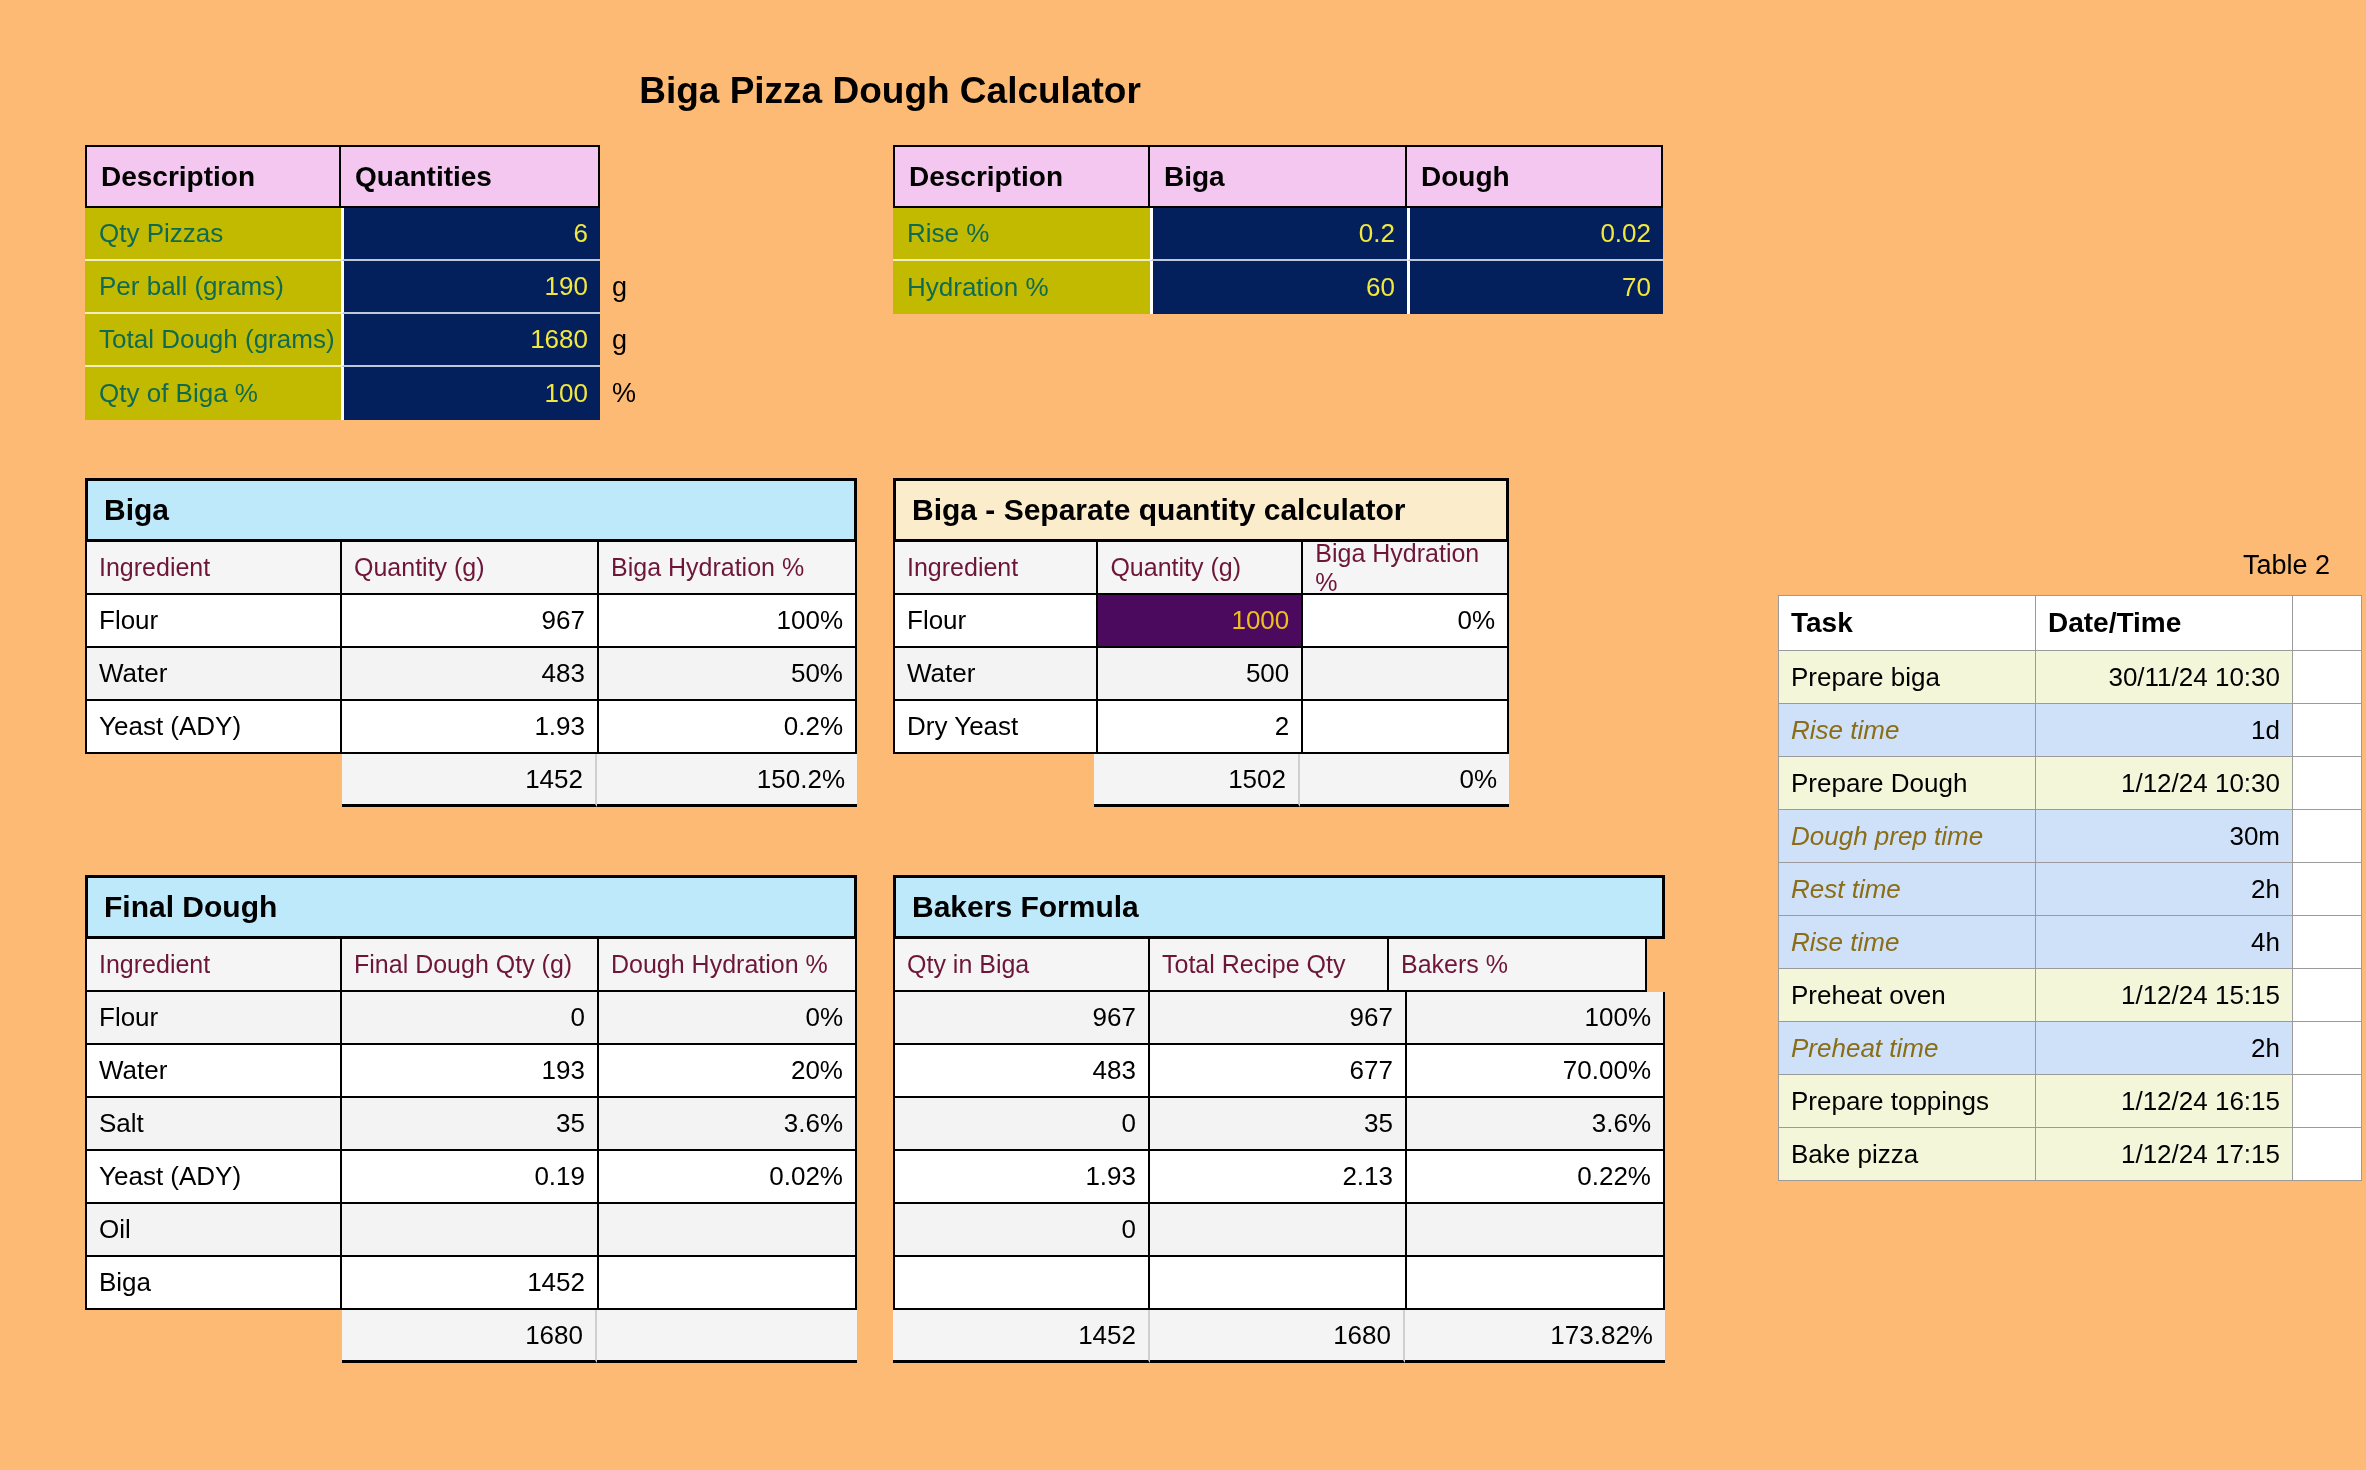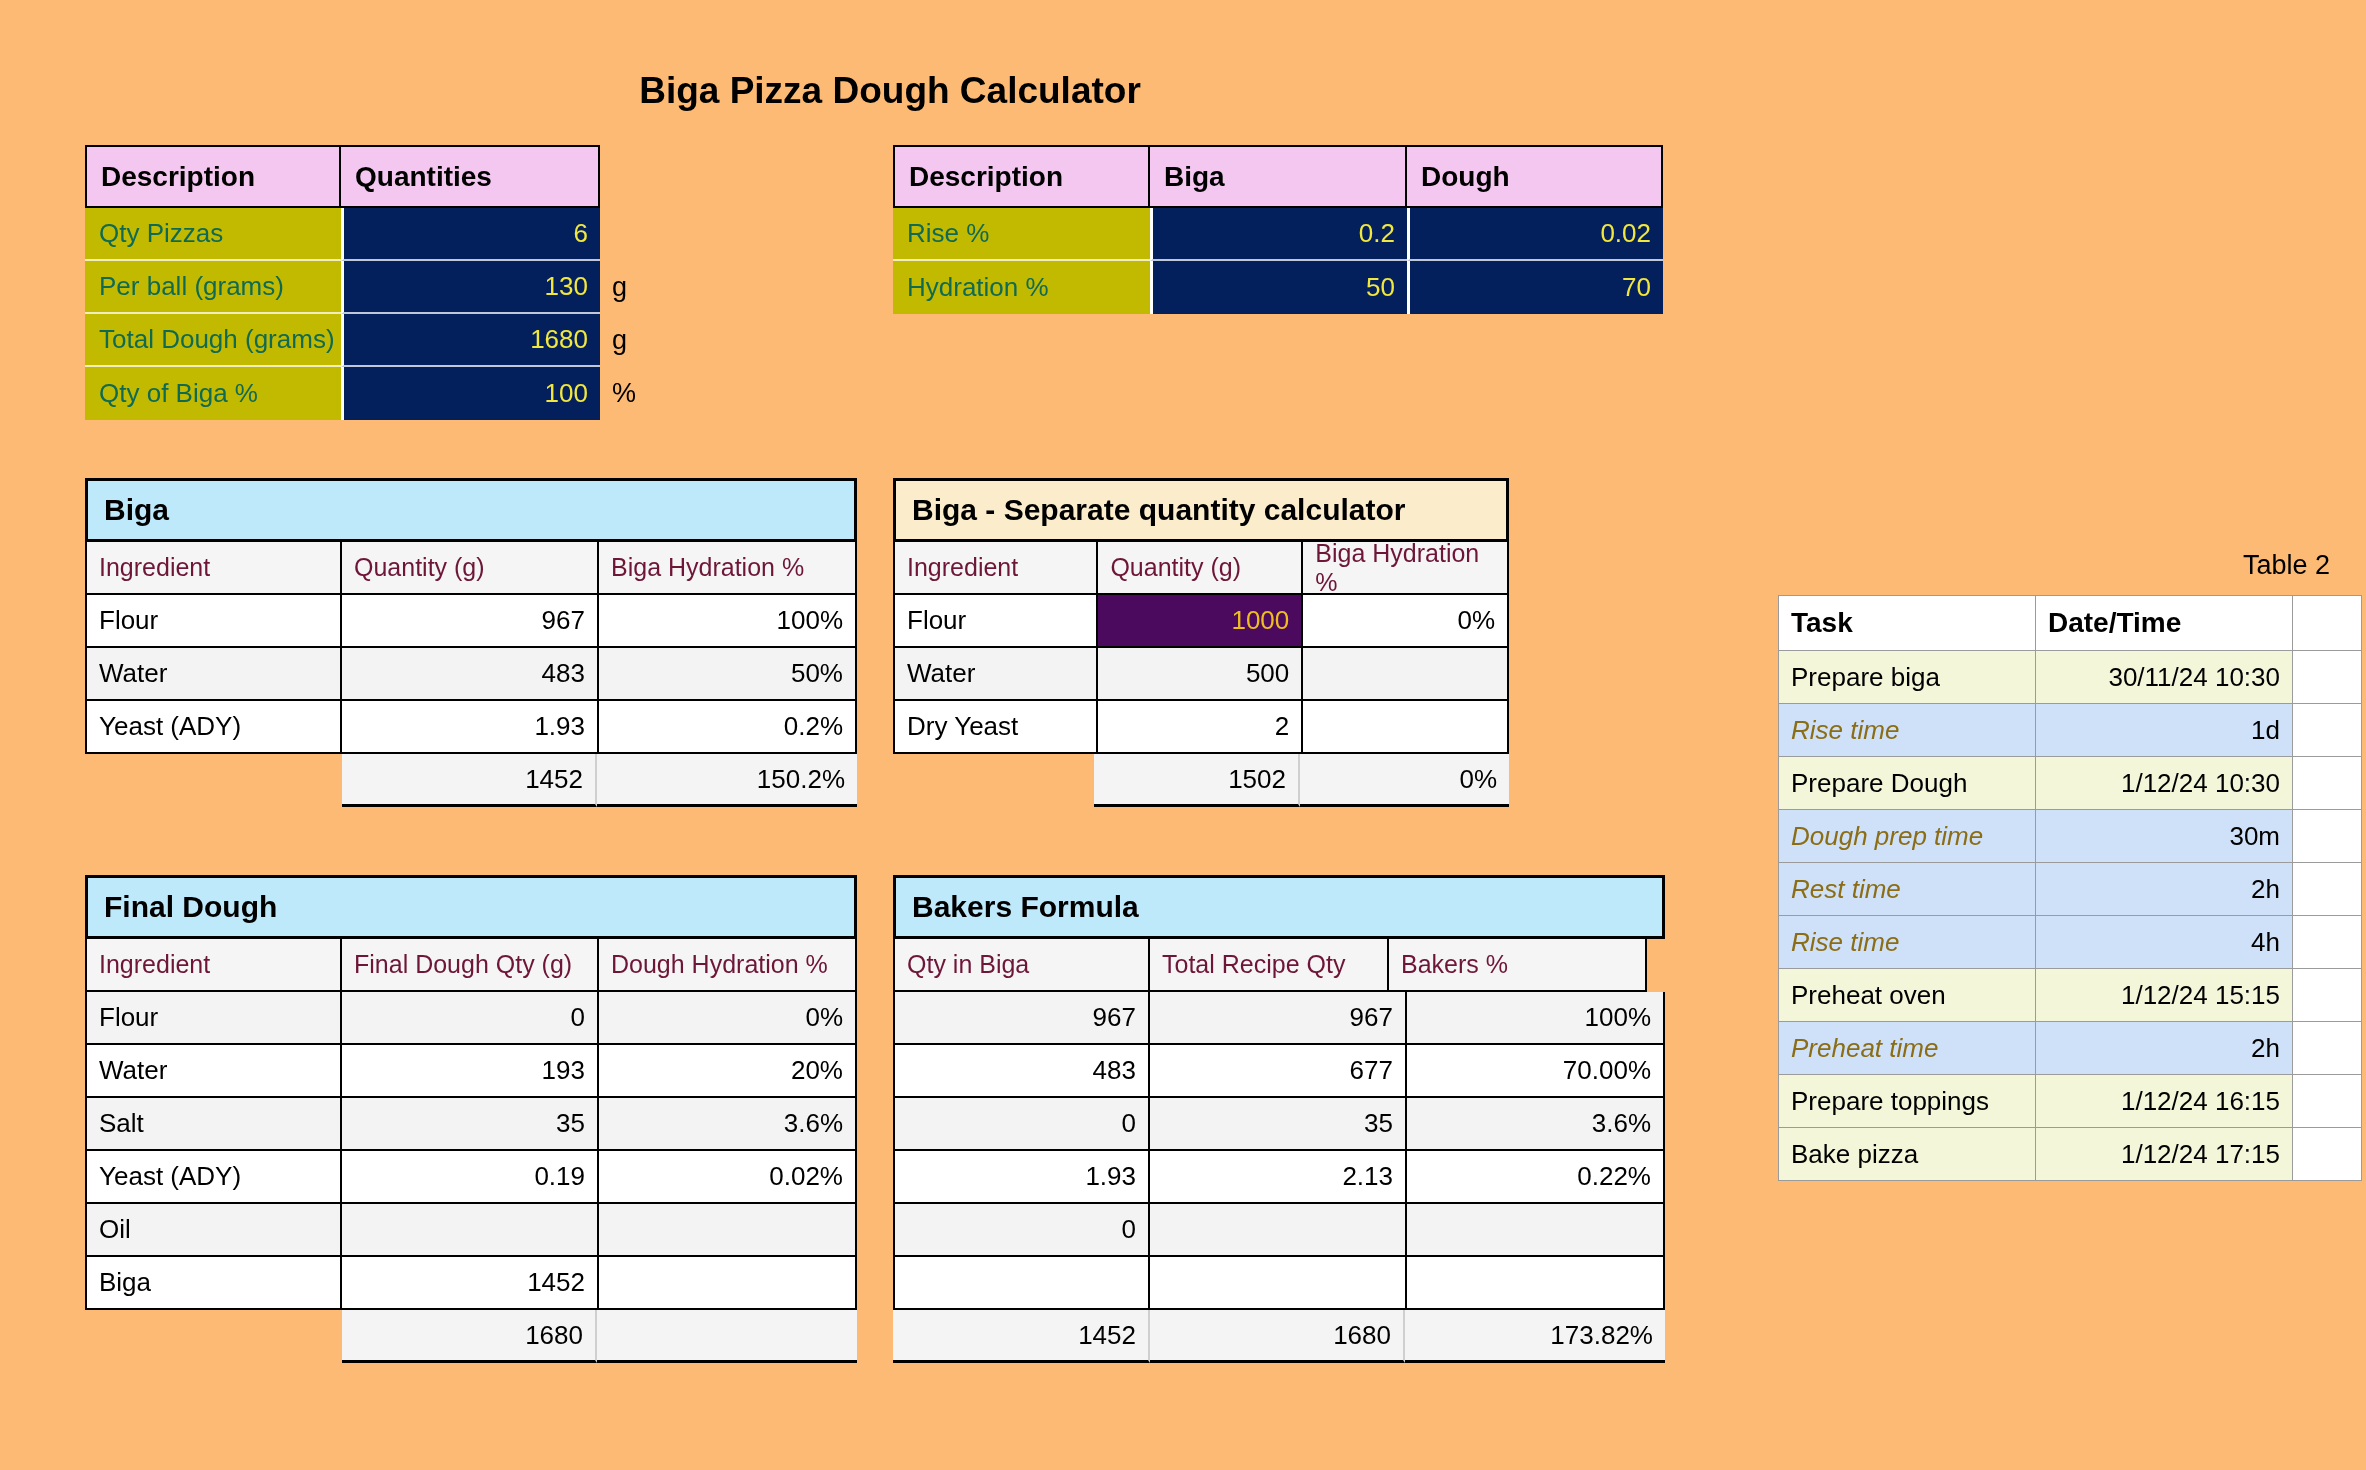--- a/index.html
+++ b/index.html
@@ -64,21 +64,21 @@
     <div class="prow">
       <div class="ph" style="width:256px">Description</div>
       <div class="ph nl" style="width:259px">Quantities</div>
     </div>
     <div class="prow">
       <div class="ol" style="width:256px">Qty Pizzas</div>
       <div class="nv" style="width:259px">6</div>
     </div>
     <div class="prow">
       <div class="ol" style="width:256px">Per ball (grams)</div>
-      <div class="nv" style="width:259px">130</div>
+      <div class="nv" style="width:259px">190</div>
     </div>
     <div class="prow">
       <div class="ol" style="width:256px">Total Dough (grams)</div>
       <div class="nv" style="width:259px">1680</div>
     </div>
     <div class="prow lastrow">
       <div class="ol" style="width:256px">Qty of Biga %</div>
       <div class="nv" style="width:259px">100</div>
     </div>
   </div>
@@ -92,21 +92,21 @@
       <div class="ph nl" style="width:257px">Biga</div>
       <div class="ph nl" style="width:256px">Dough</div>
     </div>
     <div class="prow">
       <div class="ol" style="width:257px">Rise %</div>
       <div class="nv" style="width:257px">0.2</div>
       <div class="nv" style="width:256px">0.02</div>
     </div>
     <div class="prow lastrow">
       <div class="ol" style="width:257px">Hydration %</div>
-      <div class="nv" style="width:257px">50</div>
+      <div class="nv" style="width:257px">60</div>
       <div class="nv" style="width:256px">70</div>
     </div>
   </div>
 
   <div class="itable" style="left:85px;top:478px;width:772px;">
     <div class="tbar blue">Biga</div>
     <div class="irow chrow">
       <div class="c" style="width:255px">Ingredient</div>
       <div class="c" style="width:257px">Quantity (g)</div>
       <div class="c" style="width:260px">Biga Hydration %</div>

